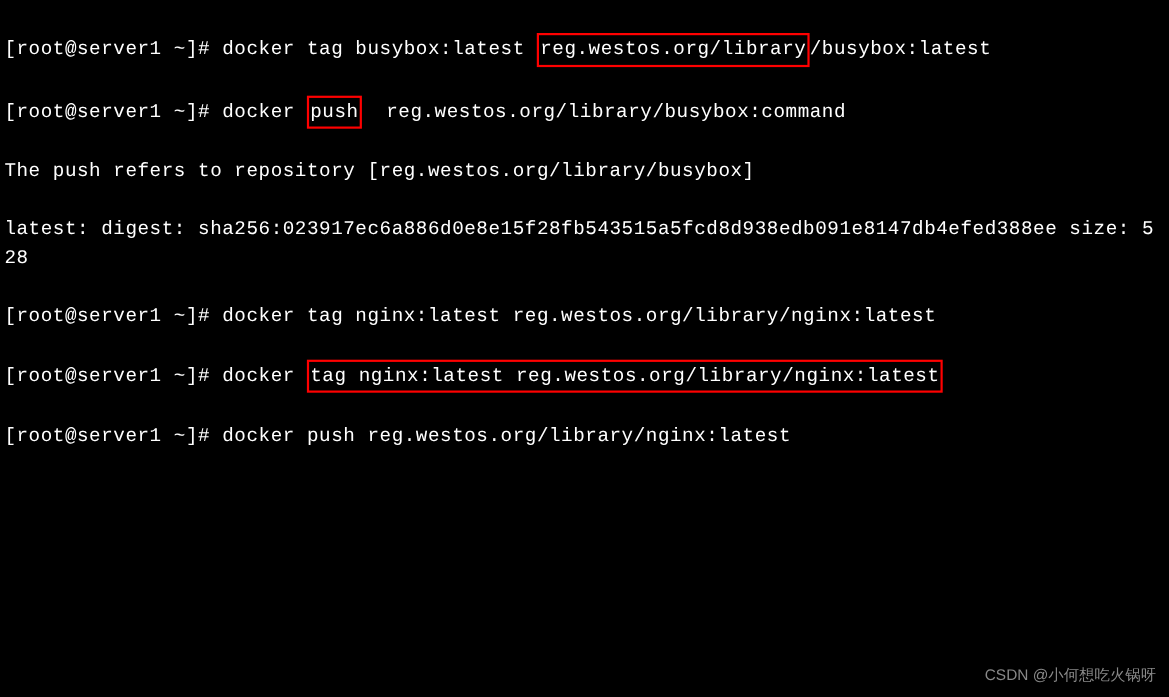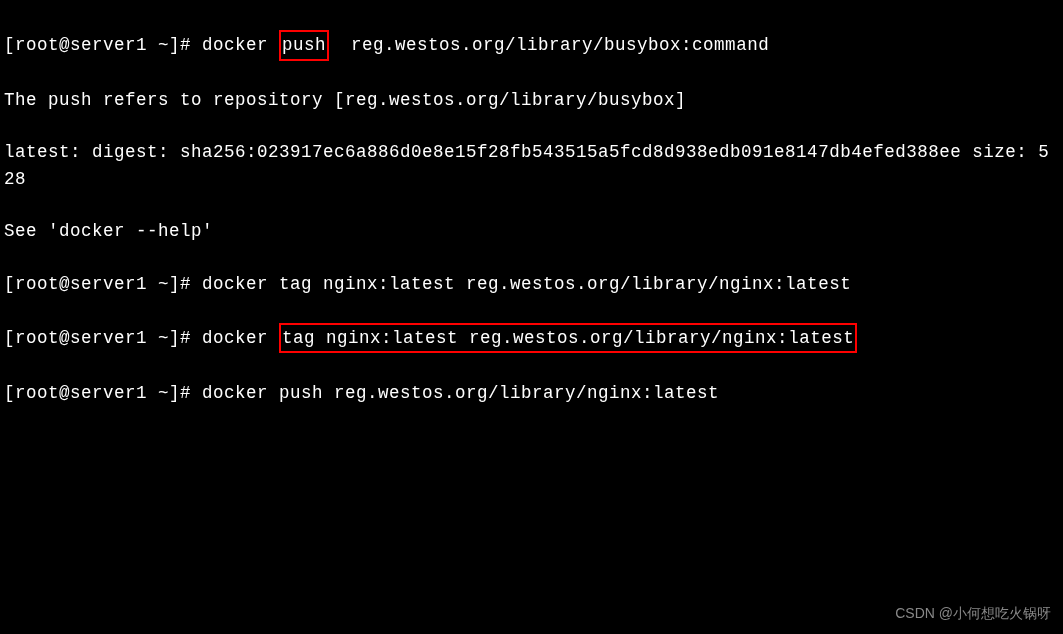--- a/index.html
+++ b/index.html
@@ -43,24 +43,24 @@
       font-size: 14px;
       font-family: Arial, sans-serif;
       letter-spacing: 0;
       margin-left: 43px;
     }
   </style>
 </head>
 <body>
 
 <div class="terminal">
+<span class="line"><span>[root@server1 ~]# docker tag busybox:latest </span><span class="highlight-box-red">reg.westos.org/library</span><span>/busybox:latest</span></span>
 <span class="line"><span>[root@server1 ~]# docker </span><span class="highlight-box-red">push</span><span>  reg.westos.org/library/busybox:command</span></span>
 <span class="line">The push refers to repository [reg.westos.org/library/busybox]</span>
 <span class="line">latest: digest: sha256:023917ec6a886d0e8e15f28fb543515a5fcd8d938edb091e8147db4efed388ee size: 528</span>
-<span class="line">See 'docker --help'</span>
 <span class="line">[root@server1 ~]# docker tag nginx:latest reg.westos.org/library/nginx:latest</span>
 <span class="line"><span>[root@server1 ~]# docker </span><span class="highlight-box-red">tag nginx:latest reg.westos.org/library/nginx:latest</span></span>
 <span class="line">[root@server1 ~]# docker push reg.westos.org/library/nginx:latest</span>
 
 
 
 
 
 
 

